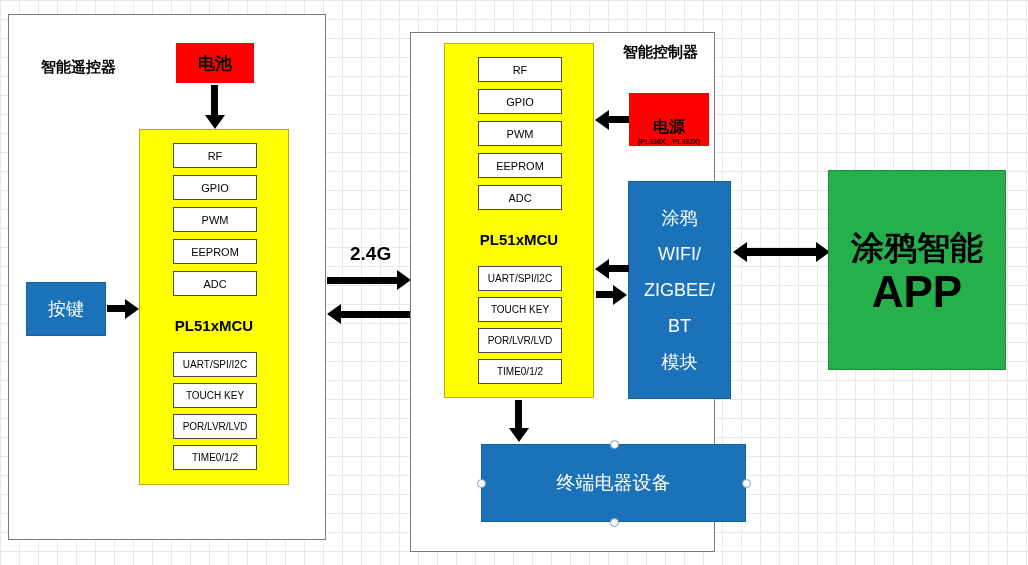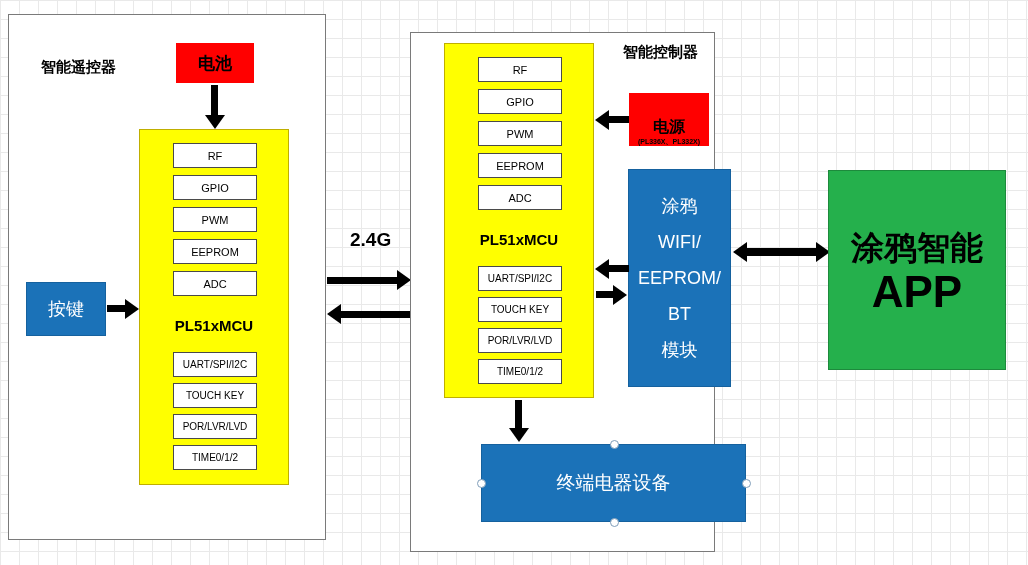--- a/index.html
+++ b/index.html
@@ -73,21 +73,21 @@
       <div class="periph" style="top:109px;">EEPROM</div>
       <div class="periph" style="top:141px;">ADC</div>
       <div class="mcu-name" style="top:187px;">PL51xMCU</div>
       <div class="periph small" style="top:222px;">UART/SPI/I2C</div>
       <div class="periph small" style="top:253px;">TOUCH KEY</div>
       <div class="periph small" style="top:284px;">POR/LVR/LVD</div>
       <div class="periph small" style="top:315px;">TIME0/1/2</div>
     </div>
   </div>
 
-  <div class="link-label" style="left:350px; top:229px;">2.4G</div>
+  <div class="link-label" style="left:350px; top:243px;">2.4G</div>
 
   <div class="arrow" style="left:327px; top:270px; width:84px; height:21px;">
     <div class="shaft" style="left:0; top:7px; width:70px; height:7px;"></div>
     <div class="tri r" style="left:70px; top:0;"></div>
   </div>
   <div class="arrow" style="left:327px; top:304px; width:84px; height:21px;">
     <div class="tri l" style="left:0; top:0;"></div>
     <div class="shaft" style="left:14px; top:7px; width:70px; height:7px;"></div>
   </div>
 
@@ -110,24 +110,24 @@
     <div class="box red" style="left:218px; top:60px; width:80px; height:53px; flex-direction:column;">
       <span style="font-size:16px; font-weight:bold; line-height:20px;margin-top:24px;">电源</span>
       <span style="font-size:7px; font-weight:bold; line-height:9px;">(PL336X、PL332X)</span>
     </div>
 
     <div class="arrow" style="left:184px; top:77px; width:34px; height:21px;">
       <div class="tri l" style="left:0; top:0;"></div>
       <div class="shaft" style="left:14px; top:6px; width:20px; height:7px;"></div>
     </div>
 
-    <div class="box blue" style="left:217px; top:136px; width:103px; height:218px; flex-direction:column;">
+    <div class="box blue" style="left:217px; top:148px; width:103px; height:218px; flex-direction:column;">
       <span class="module-line">涂鸦</span>
       <span class="module-line">WIFI/</span>
-      <span class="module-line">EEPROM/</span>
+      <span class="module-line">ZIGBEE/</span>
       <span class="module-line">BT</span>
       <span class="module-line">模块</span>
     </div>
 
     <div class="arrow" style="left:184px; top:226px; width:34px; height:21px;">
       <div class="tri l" style="left:0; top:0;"></div>
       <div class="shaft" style="left:14px; top:6px; width:20px; height:7px;"></div>
     </div>
 
     <div class="arrow" style="left:185px; top:252px; width:33px; height:21px;">

